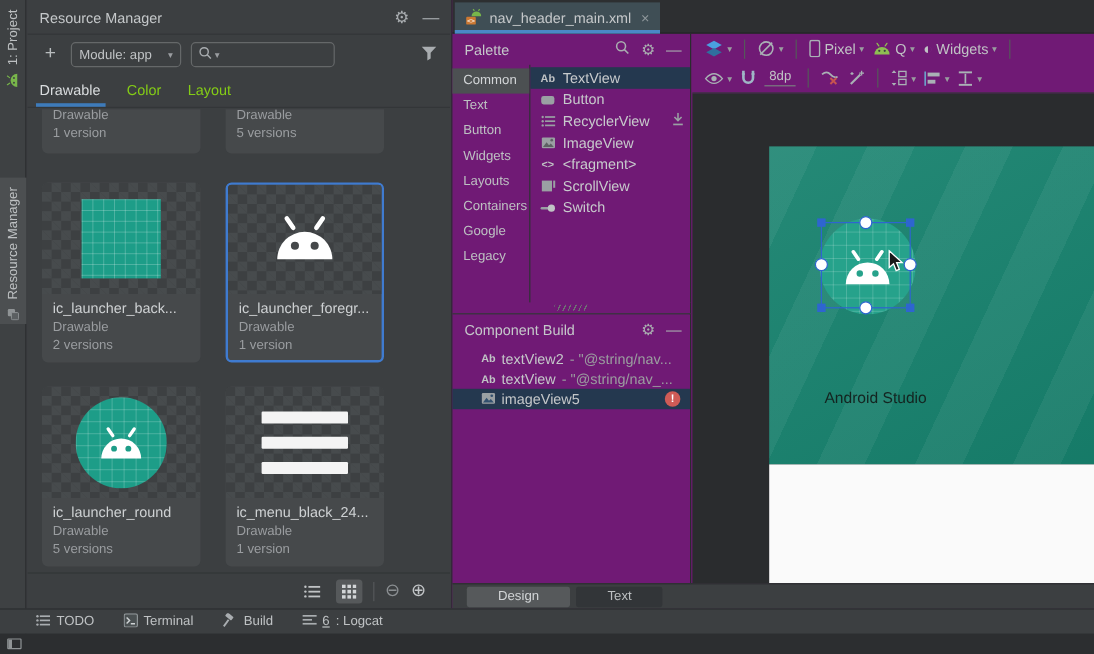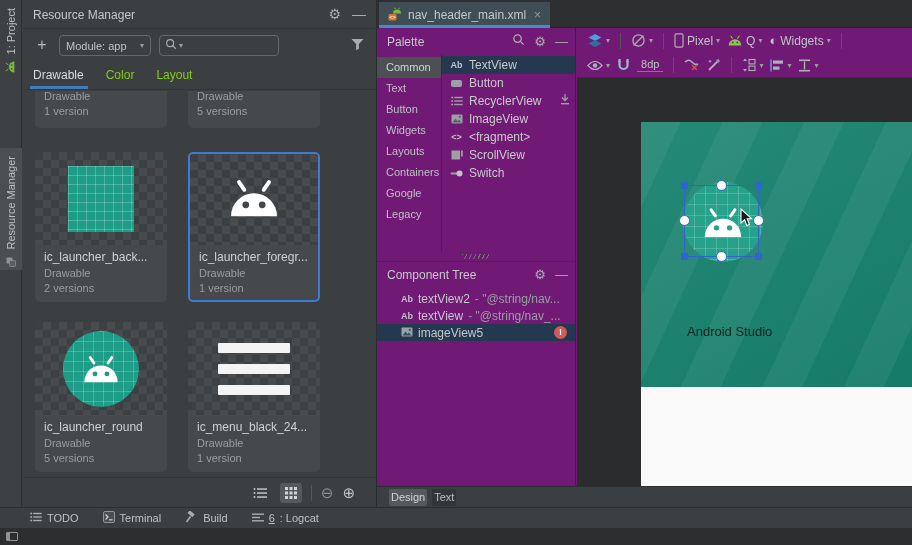--- a/index.html
+++ b/index.html
@@ -115,21 +115,21 @@
     background-image:linear-gradient(rgba(255,255,255,.18) 1px,transparent 1px),linear-gradient(90deg,rgba(255,255,255,.18) 1px,transparent 1px);
     background-size:11px 11px; display:flex; align-items:center; justify-content:center; }
   .selbox { position:absolute; left:43px; top:63px; width:75px; height:72px; border:1px solid #2e65d0; }
   .h-sq { position:absolute; width:7px; height:7px; background:#2e65d0; }
   .h-ci { position:absolute; width:11px; height:11px; border-radius:50%; background:#fff; border:1px solid #2e65d0; }
   .pv-title { position:absolute; left:46px; top:174px; font-size:13px; color:#142420;margin-top:28px; }
   .pv-sub { position:absolute; left:46px; top:200px; font-size:15px; color:#0f5f50; white-space:nowrap; }
   .cursor { position:absolute; left:99px; top:86px; }
 
   .mode-tabs { position:absolute; left:0; right:0; bottom:0; height:21px; background:#3c3f41; border-top:1px solid #2c2e30; display:flex; align-items:center; gap:5px; padding-left:12px; }
-  .mtab { height:17px; line-height:17px; padding:0 2px; font-size:11px; border-radius:2px; background:#323538; color:#bcbfc1; }
+  .mtab { height:17px; line-height:17px; padding:0 26px; font-size:11px; border-radius:2px; background:#323538; color:#bcbfc1; }
   .mtab.active { background:#56595b; color:#d2d5d7; }
 
   
   .tool-stripe { position:absolute; left:0; right:0; top:507px; height:21px; background:#3c3f41; border-top:1px solid #2c2e30; display:flex; align-items:center; gap:24px; padding-left:30px; }
   .ts-item { display:flex; align-items:center; gap:5px; font-size:11px; color:#bfc2c4; }
   .mnemonic { text-decoration:underline; }
   .bottom-bar { position:absolute; left:0; right:0; top:528px; height:17px; background:#2c2e30; }
   .toolwin-icon { position:absolute; left:6px; top:4px; width:12px; height:9px; border:1px solid #909496; border-radius:1px; }
   .toolwin-icon .fill { position:absolute; left:0; top:0; width:3px; height:100%; background:#909496; }
 </style>
@@ -414,21 +414,21 @@
         </div>
       </div>
     </div>
 
     <div class="splitter">
         <div class="hatch"></div>
       </div>
 
     <div class="ct-panel">
       <div class="ct-header">
-        <span class="ct-title">Component Tree</span>
+        <span class="ct-title">Component Build</span>
         <span class="p-hicons">
           <span>⚙</span>
           <span>—</span>
         </span>
       </div>
       <div class="ct-rows">
         <div class="ct-row indent">
           <span class="ab">Ab</span>
           <span>textView2</span>
           <span class="tail">- "@string/nav...</span>

